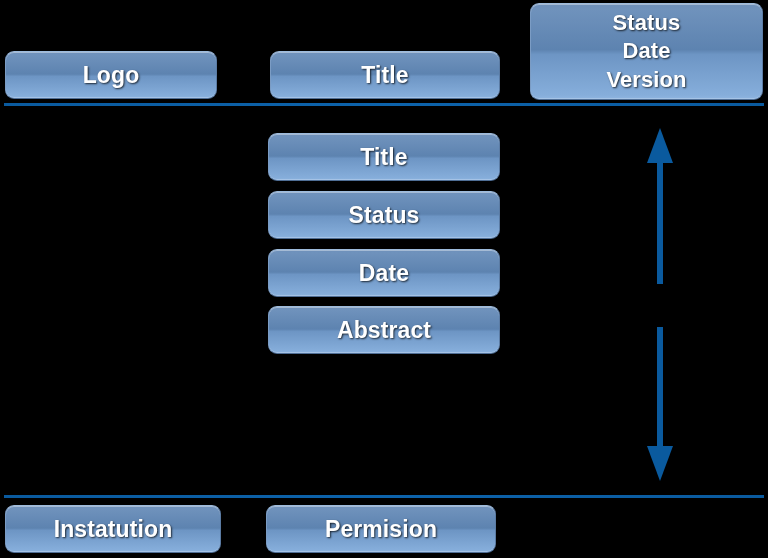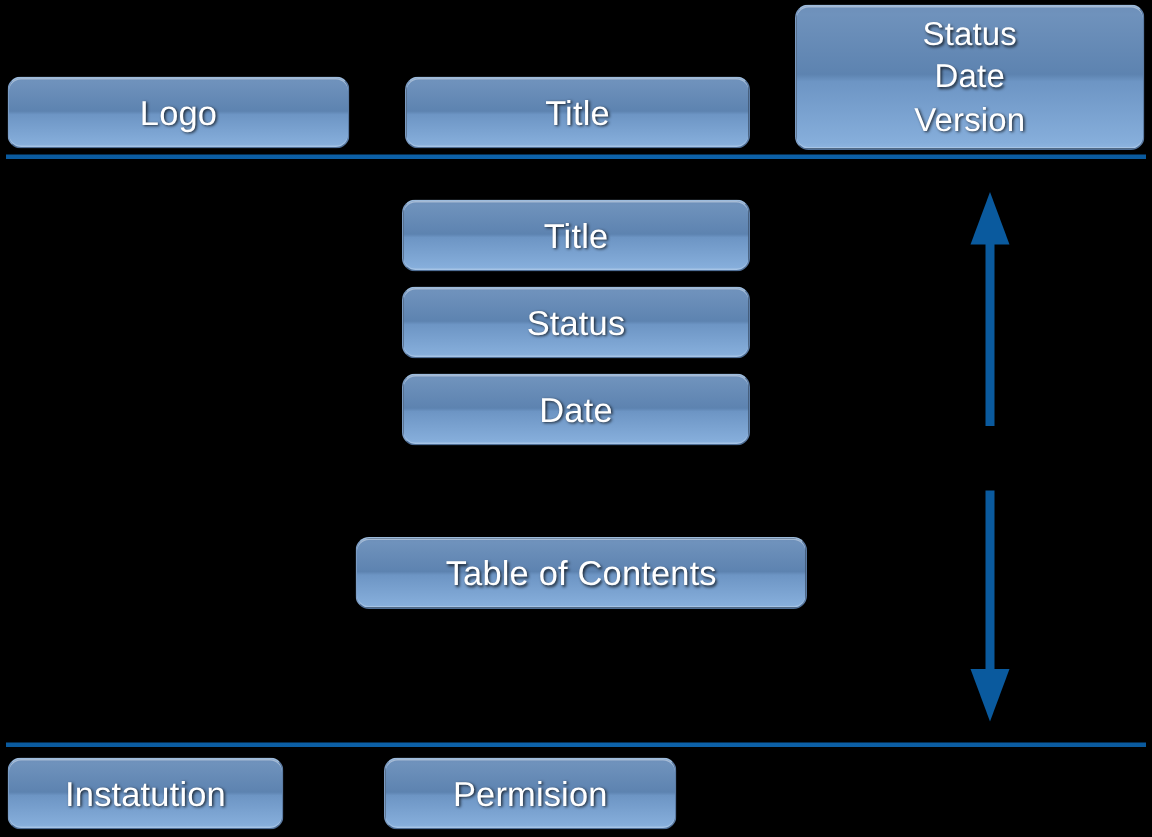--- a/index.html
+++ b/index.html
@@ -43,21 +43,21 @@
     display: flex;
     align-items: center;
     justify-content: center;
     text-align: center;
   }
 
   .box-label {
     color: #ffffff;
     font-size: 23px;
     line-height: 1.32;
-    font-weight: 400;
+    font-weight: 700;
     letter-spacing: 0.1px;
     text-shadow: 1px 1px 2px rgba(0,0,0,0.75);
     white-space: pre-line;
     padding: 0 6px;
   }
 
   .box-label.multi {
     font-size: 22px;
     line-height: 1.30;
   }
@@ -78,21 +78,21 @@
     width: 768px;
     height: 558px;
     pointer-events: none;
   }
 </style>
 </head>
 <body>
 
 <div id="canvas">
 
-  <div class="box" style="left:5px; top:51px; width:228px; height:48px;">
+  <div class="box" style="left:5px; top:51px; width:212px; height:48px;">
     <span class="box-label">Logo</span>
   </div>
 
   <div class="box" style="left:270px; top:51px; width:230px; height:48px;">
     <span class="box-label">Title</span>
   </div>
 
   <div class="box" style="left:530px; top:3px; width:233px; height:97px;">
     <span class="box-label multi">Status
 Date
@@ -106,40 +106,40 @@
   </div>
 
   <div class="box" style="left:268px; top:191px; width:232px; height:48px;">
     <span class="box-label">Status</span>
   </div>
 
   <div class="box" style="left:268px; top:249px; width:232px; height:48px;">
     <span class="box-label">Date</span>
   </div>
 
+  <div class="box" style="left:268px; top:306px; width:232px; height:48px;">
+    <span class="box-label">Abstract</span>
+  </div>
 
-  <div class="box" style="left:237px; top:358px; width:301px; height:48px;">
-    <span class="box-label">Table of Contents</span>
-  </div>
 
   <svg class="arrow-layer" viewBox="0 0 768 558" xmlns="http://www.w3.org/2000/svg">
 
     <polygon points="660,128 673,163 647,163" fill="#0a5a9e"></polygon>
 
     <rect x="657" y="160" width="6" height="124" fill="#0a5a9e"></rect>
 
     <rect x="657" y="327" width="6" height="123" fill="#0a5a9e"></rect>
 
     <polygon points="660,481 647,446 673,446" fill="#0a5a9e"></polygon>
   </svg>
 
   <div class="divider" style="left:4px; top:495px; width:760px;"></div>
 
-  <div class="box" style="left:5px; top:505px; width:184px; height:48px;">
+  <div class="box" style="left:5px; top:505px; width:216px; height:48px;">
     <span class="box-label">Instatution</span>
   </div>
 
-  <div class="box" style="left:256px; top:505px; width:195px; height:48px;align-items:center;">
+  <div class="box" style="left:266px; top:505px; width:230px; height:48px;align-items:center;">
     <span class="box-label">Permision</span>
   </div>
 
 
 </div>
 
 </body></html>

